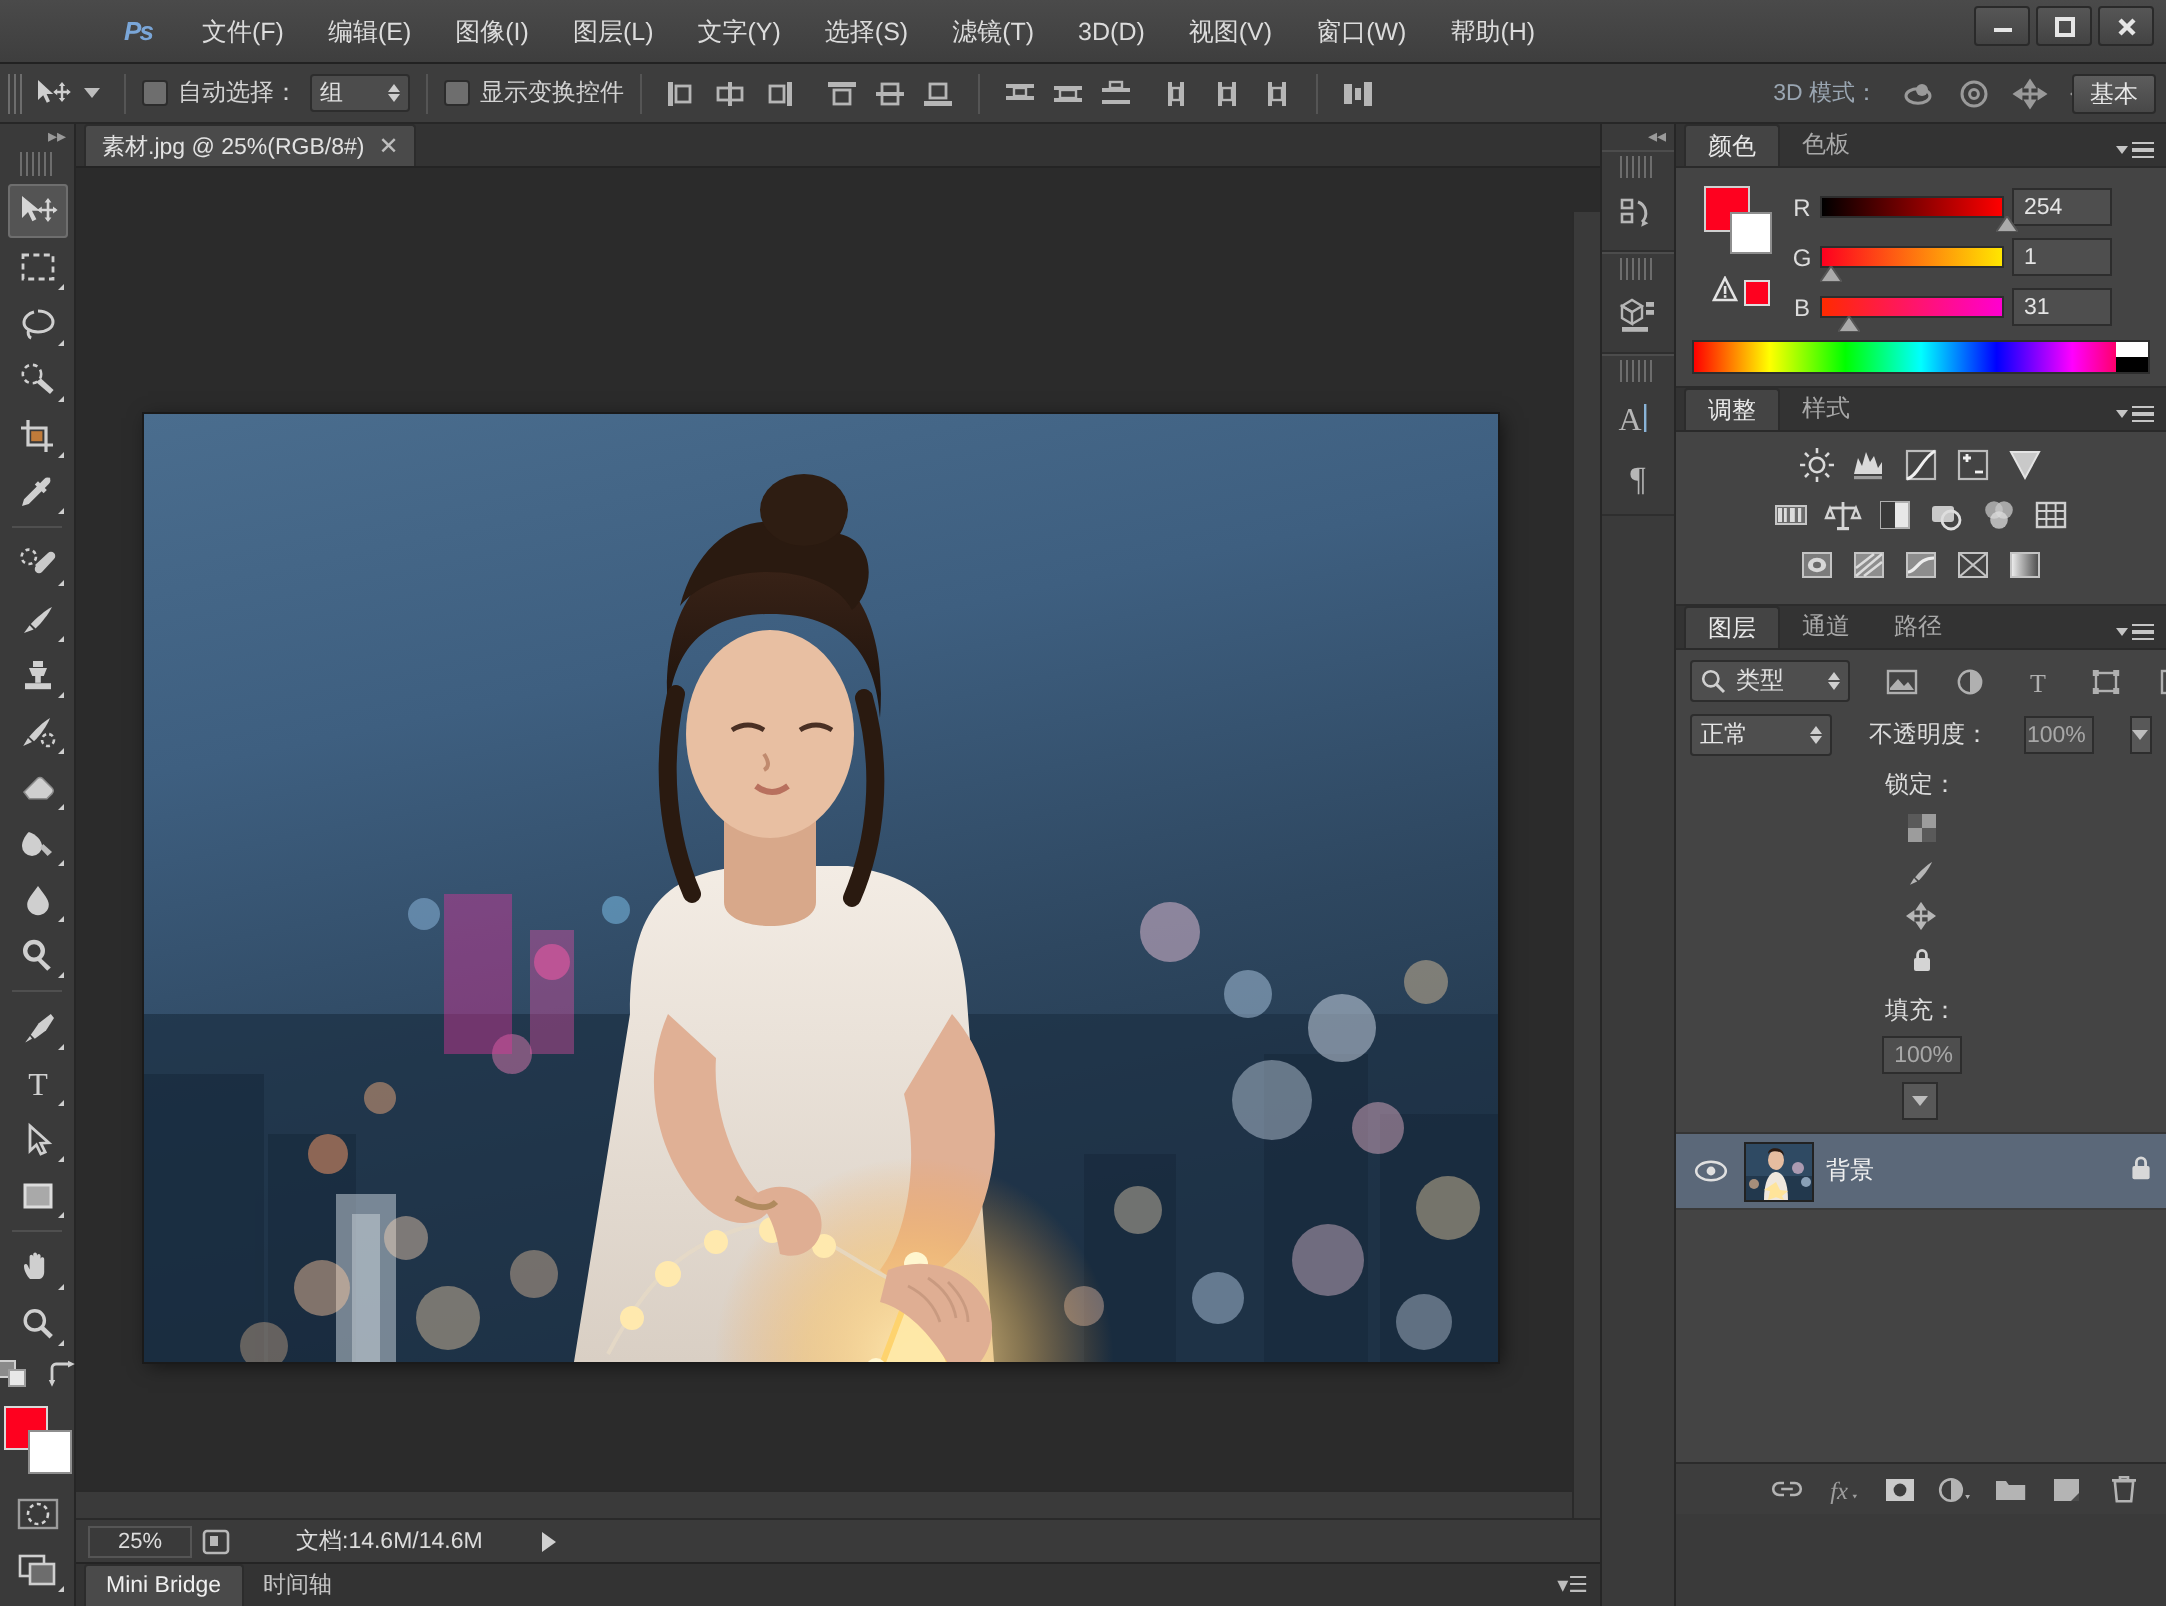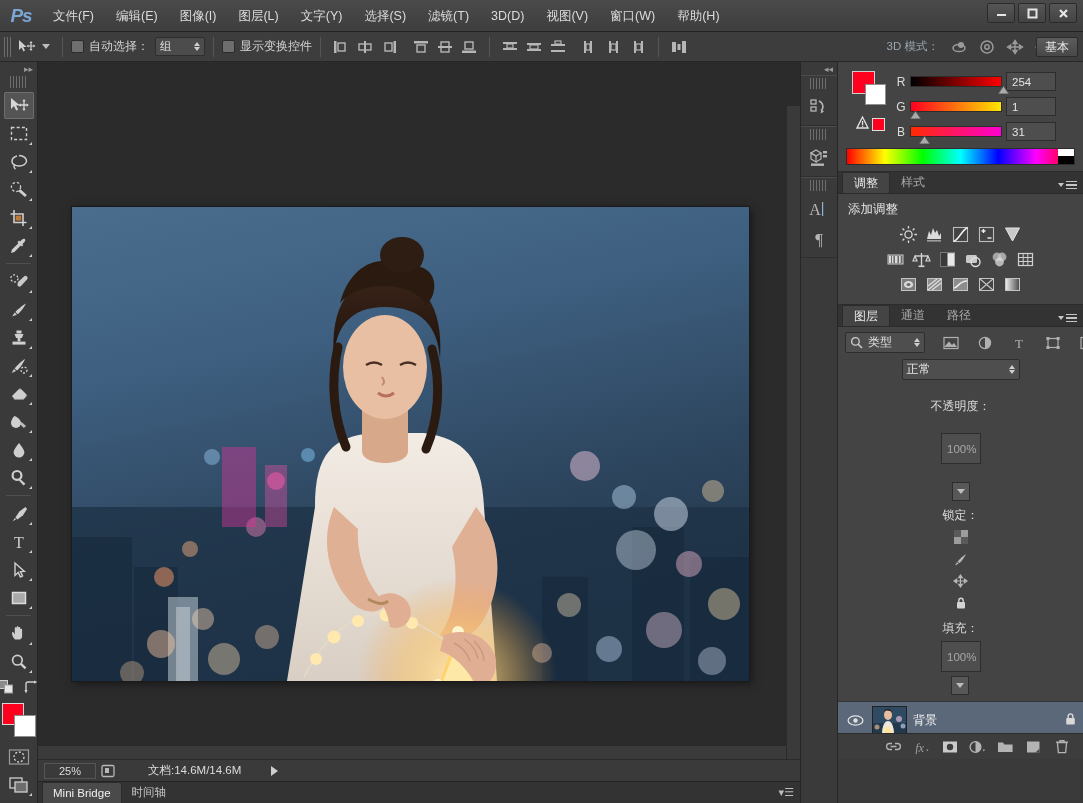--- a/index.html
+++ b/index.html
@@ -14,22 +14,23 @@
 
   
   .menubar {
     position:absolute; left:0; top:0; width:1083px; height:32px;
     background:linear-gradient(#4a4a4a,#3e3e3e);
     border-bottom:1px solid #222;
     display:flex; align-items:center;
   }
   .ps-logo {
     width:42px; height:32px; display:flex; align-items:center; justify-content:center;
-    color:#7aa6d8; font-size:19px; font-weight:bold; font-style:italic;
+    color:#7aa6d8; font-size:13px; font-weight:bold; font-style:italic;
     letter-spacing:-1px;
+    margin-left:48px;
   }
   .menu-items { display:flex; align-items:center; height:32px; }
   .menu-item {
     padding:0 11px; height:32px; line-height:32px; color:#dcdcdc; font-size:12.5px;
     cursor:default; white-space:nowrap;
   }
   .win-ctrls { position:absolute; right:6px; top:3px; display:flex; gap:3px; }
   .win-btn {
     width:28px; height:20px; background:linear-gradient(#565656,#434343);
     border:1px solid #2a2a2a; border-radius:2px;
@@ -196,21 +197,21 @@
     height:21px; flex:0 0 80px; background:#4e4e4e; border:1px solid #2d2d2d; border-radius:2px;
     display:flex; align-items:center; gap:5px; padding:0 4px; font-size:12px; color:#e0e0e0;
   }
   .filt-icon { width:22px; height:20px; display:flex; align-items:center; justify-content:center; cursor:pointer; }
   .blend-sel {
     height:21px; width:118px; background:#4e4e4e; border:1px solid #2d2d2d; border-radius:2px;
     display:flex; align-items:center; justify-content:space-between; padding:0 4px; font-size:12px; color:#e6e6e6;
   }
   .op-lbl { font-size:12px; color:#dcdcdc; white-space:nowrap; }
   .op-val {
-    width:40px; height:31px; background:#4e4e4e; border:1px solid #2d2d2d;
+    width:40px; height:19px; background:#4e4e4e; border:1px solid #2d2d2d;
     font-size:11.5px; color:#a8a8a8; display:flex; align-items:center; justify-content:flex-end; padding-right:3px;
   }
   .op-stepper { width:18px; height:19px; background:#585858; border:1px solid #2d2d2d;
     display:flex; align-items:center; justify-content:center; cursor:pointer; }
   .lock-icon { width:19px; height:18px; display:flex; align-items:center; justify-content:center; cursor:pointer; }
   .layer-list { margin-top:6px; border-top:1px solid #353535; }
   .layer-item {
     height:38px; display:flex; align-items:center; background:#5b6879; padding:0 6px; gap:6px;
     border-bottom:1px solid #3a3a3a; cursor:pointer;
   }
@@ -590,20 +591,26 @@
     <div class="tool">
       <svg width="22" height="18" viewBox="0 0 22 18">
           <rect x="2" y="2" width="12" height="10" fill="none" stroke="#cfcfcf" stroke-width="1.3"></rect>
           <rect x="7" y="6" width="12" height="10" fill="#6d6d6d" stroke="#cfcfcf" stroke-width="1.3"></rect>
         </svg>
       <span class="corner"></span>
     </div>
   </div>
 
   <div class="doc-area">
+    <div class="doctabs">
+      <div class="doctab">
+        <span>素材.jpg @ 25%(RGB/8#)</span>
+        <span class="x">✕</span>
+      </div>
+    </div>
 
     <div class="canvas-wrap">
       <div class="photo">
         <svg width="677" height="474" viewBox="0 0 677 474" preserveAspectRatio="none">
           <defs>
             <linearGradient id="sky" x1="0" y1="0" x2="0.3" y2="1">
               <stop offset="0" stop-color="#4a6d8e"></stop>
                 <stop offset="0.35" stop-color="#3e5f80"></stop>
               <stop offset="0.7" stop-color="#2e4760"></stop>
                 <stop offset="1" stop-color="#21364a"></stop>
@@ -800,20 +807,32 @@
       <div class="rail-btn">
         <svg width="22" height="20" viewBox="0 0 22 20">
             <text x="11" y="16" font-family="Liberation Serif, serif" font-size="17" fill="#b6b6b6" text-anchor="middle">¶</text>
           </svg>
       </div>
     </div>
   </div>
 
   <div class="panels">
 
+    <div class="panel-head">
+      <div class="ptab active">颜色</div>
+      <div class="ptab">色板</div>
+      <div class="pmenu">
+        <span class="tri"></span>
+          <span class="bars">
+            <b></b>
+            <b></b>
+            <b></b>
+          </span>
+      </div>
+    </div>
     <div class="colorpanel">
       <div style="display:flex;">
         <div style="width:48px;padding-top:2px;display:flex;flex-direction:column;align-items:center;">
           <div class="sw-mini">
             <div class="f" id="cpfg" style="background: rgb(254, 1, 31);"></div>
             <div class="b"></div>
           </div>
           <div style="display:flex;align-items:center;gap:3px;margin-top:11px;">
             <span>
               <svg width="13" height="13" viewBox="0 0 13 13">
@@ -868,21 +887,20 @@
       <div class="pmenu">
         <span class="tri"></span>
           <span class="bars">
             <b></b>
             <b></b>
             <b></b>
           </span>
       </div>
     </div>
     <div class="adjpanel">
-      <div class="adj-title">添加调整</div>
       <div class="adj-grid">
         <div class="adj-row">
           <div class="adj-btn">
             <svg width="19" height="19" viewBox="0 0 19 19">
                 <circle cx="9.5" cy="9.5" r="3.6" fill="none" stroke="#dadada" stroke-width="1.3"></circle>
                 <g stroke="#dadada" stroke-width="1.3">
                   <path d="M9.5 1v2.6M9.5 15.4V18M1 9.5h2.6M15.4 9.5H18M3.5 3.5l1.8 1.8M13.7 13.7l1.8 1.8M15.5 3.5l-1.8 1.8M5.3 13.7l-1.8 1.8"></path>
                 </g>
               </svg>
           </div>
@@ -1058,21 +1076,21 @@
         </div>
         <div class="filt-icon">
           <svg width="16" height="14" viewBox="0 0 16 14">
               <rect x="2" y="1.5" width="11" height="11" fill="none" stroke="#b0b0b0" stroke-width="1.2"></rect>
               <path d="M10 1.5 v4 h4" fill="none" stroke="#b0b0b0" stroke-width="1.2"></path>
             </svg>
         </div>
         <div style="width:11px;height:20px;background:#6a6a6a;border:1px solid #2d2d2d;border-radius:2px;"></div>
       </div>
 
-      <div class="lp-row" style="padding-top:6px;flex-direction:column;">
+      <div class="lp-row" style="padding-top:6px;">
         <div class="blend-sel">
           <span>正常</span>
           <span class="spin">
               <i class="up"></i>
               <i class="dn"></i>
             </span>
         </div>
         <span class="op-lbl">不透明度：</span>
         <div class="op-val">100%</div>
         <div class="op-stepper">

